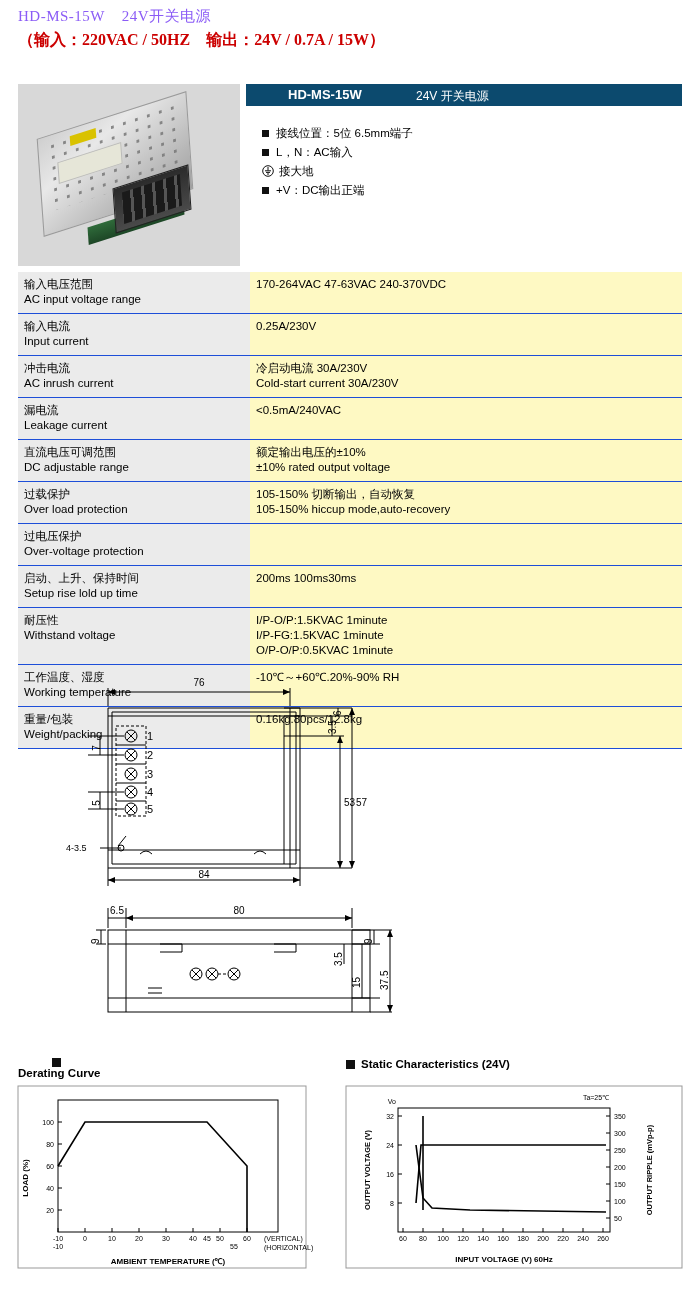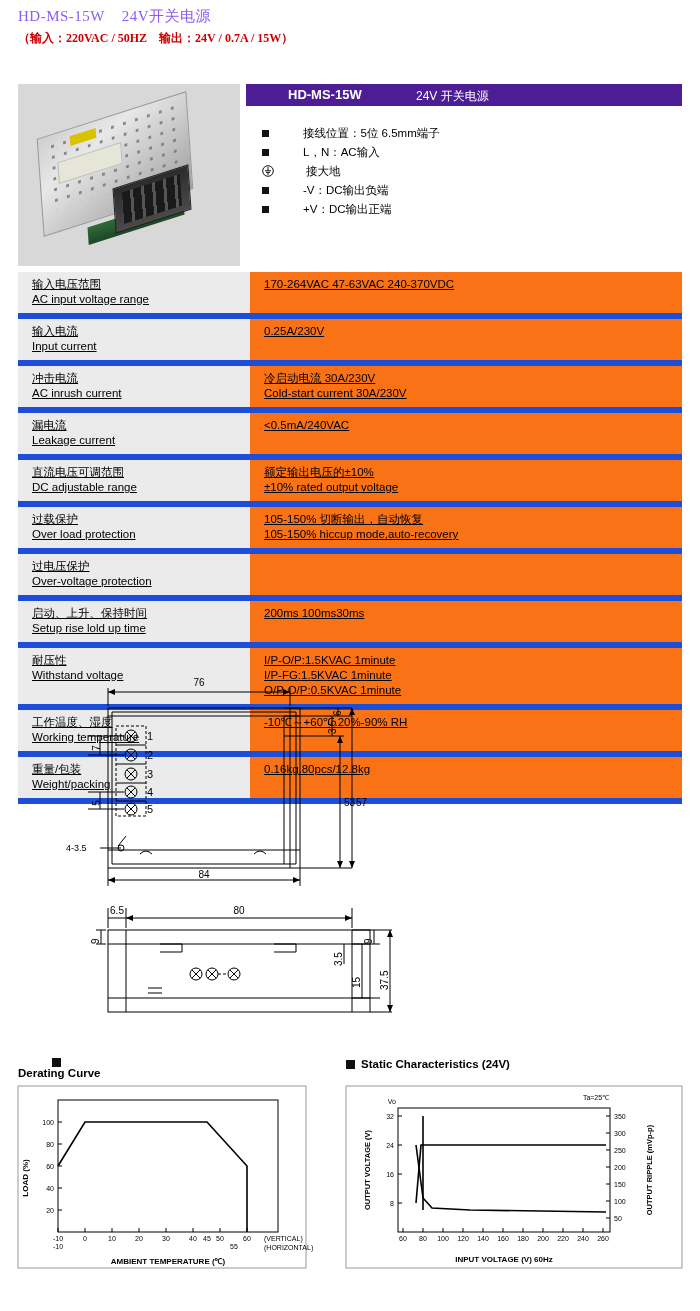--- a/index.html
+++ b/index.html
@@ -15,21 +15,21 @@
   
   .hdr-title {
     position: absolute; left: 18px; top: 7px;
     font-family: "Liberation Serif", serif;
     font-size: 15px; color: #8b5cf6; letter-spacing: 0.5px;
     white-space: pre;
   }
   .hdr-sub {
     position: absolute; left: 18px; top: 30px;
     font-family: "Liberation Serif", serif;
-    font-size: 12px; color: #cc0000; font-weight: bold;
+    font-size: 16px; color: #cc0000; font-weight: bold;
     white-space: pre;
   }
 
   
   .prod-photo {
     position: absolute; left: 18px; top: 84px;
     width: 222px; height: 182px;
     background: #d8d8d8;
     overflow: hidden;
   }
@@ -71,58 +71,57 @@
     transform: skewY(-14deg) rotate(-4deg);
     border: 1px solid #bbb;
   }
   .psu-yellow {
     position: absolute; left: 52px; top: 48px; width: 26px; height: 10px;
     background: #d9c200; transform: skewY(-14deg) rotate(-4deg);
   }
   .prod-bar {
     position: absolute; left: 246px; top: 84px;
     width: 436px; height: 22px;
-    background: #4c1d95;
+    background: #0c4a6e;
     color: #fff;
   }
   .prod-bar .m { position: absolute; left: 42px; top: 3px; font-size: 13px; font-weight: bold; }
   .prod-bar .d { position: absolute; left: 170px; top: 4px; font-size: 12px; }
 
   .bullets {
     position: absolute; left: 246px; top: 124px;
     width: 436px;
     font-size: 11.5px; line-height: 19px;
   }
-  .bullets .row { display: flex; align-items: flex-start; padding-left: 16px; gap: 27px; }
+  .bullets .row { display: flex; align-items: flex-start; padding-left: 16px; }
   .bullets .sq {
     display: inline-block; width: 7px; height: 7px; background: #111;
     margin: 6px 7px 0 0; flex: 0 0 auto;
   }
   .bullets .earth-ic {
     display: inline-block; width: 12px; height: 12px; margin: 3px 5px 0 0;
     flex: 0 0 auto; position: relative;
   }
   .bullets .earth-ic svg { display:block; }
 
   
   .spec {
     position: absolute; left: 18px; top: 272px;
     width: 664px;
     border-collapse: collapse;
     font-size: 11.5px;
   }
   .spec td {
     vertical-align: top;
-    padding: 5px 6px 6px 14px;
-    border-bottom: 6px solid #1d4ed8;
+    padding: 5px 6px 6px 6px;
+    border-bottom: 1px solid #1d4ed8;
     line-height: 15px;
-    text-decoration: underline;
   }
   .spec td.lbl { width: 232px; background: #ebebeb; }
-  .spec td.val { background: #f97316; }
+  .spec td.val { background: #fef9c3; }
   .cn { display: block; }
   .en { display: block; }
 
   
   .draw { position: absolute; left: 0; top: 668px; width: 700px; height: 380px; }
 
   
   .chart-hd {
     position: absolute; font-size: 11.5px; font-weight: bold;
     display: flex; align-items: center;
@@ -170,24 +169,20 @@
       <span class="earth-ic">
         <svg width="12" height="12" viewBox="0 0 12 12">
           <circle cx="6" cy="6" r="5.3" fill="none" stroke="#111" stroke-width="1"></circle>
           <line x1="6" y1="2" x2="6" y2="5.5" stroke="#111" stroke-width="1"></line>
           <line x1="3" y1="5.8" x2="9" y2="5.8" stroke="#111" stroke-width="1"></line>
           <line x1="4" y1="7.4" x2="8" y2="7.4" stroke="#111" stroke-width="1"></line>
           <line x1="5" y1="9" x2="7" y2="9" stroke="#111" stroke-width="1"></line>
         </svg>
       </span>
       <span>接大地</span>
-    </div>
-    <div class="row">
-      <span class="sq"></span>
-      <span>-V：DC输出负端</span>
     </div>
     <div class="row">
       <span class="sq"></span>
       <span>+V：DC输出正端</span>
     </div>
   </div>
 
   <table class="spec">
     <tbody>
       <tr>

